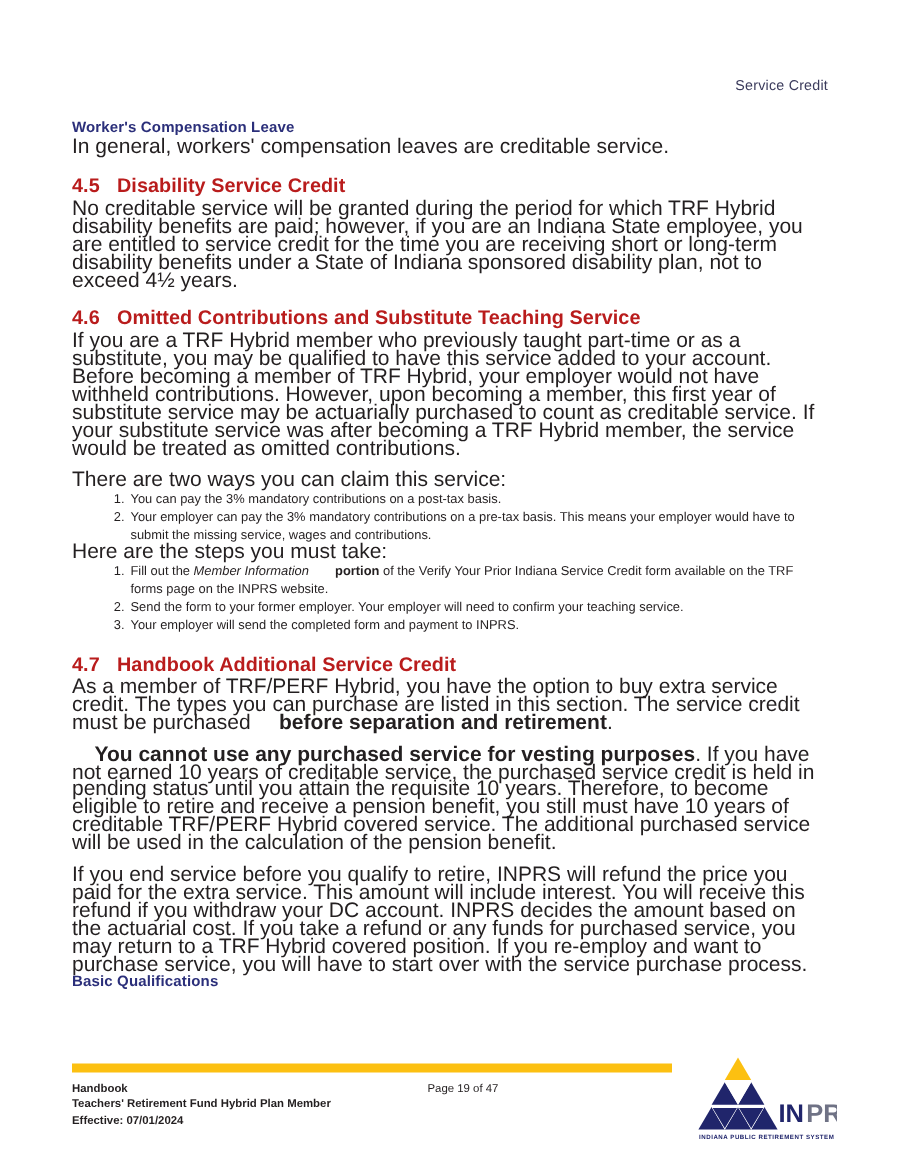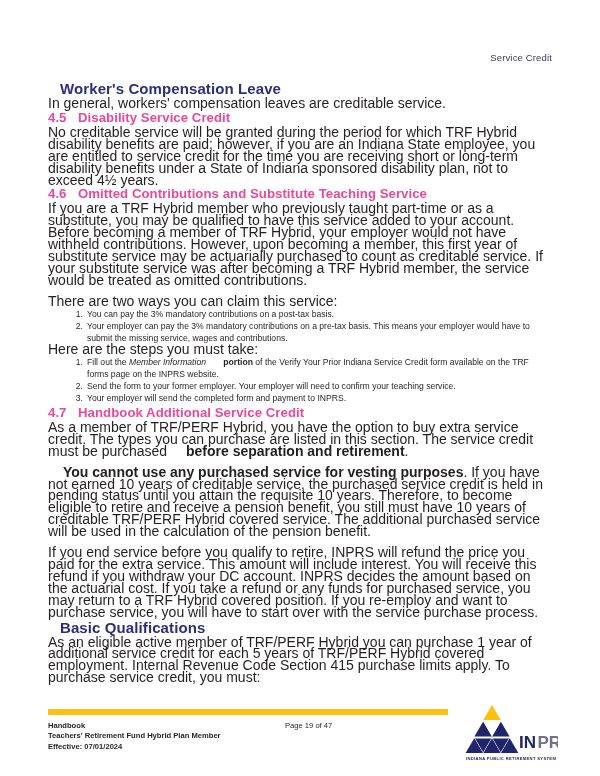--- a/index.html
+++ b/index.html
@@ -35,32 +35,32 @@
 
   
   .content {
     position: absolute;
     top: 80px;
     left: 48px;
     width: 504px;
   }
 
   h3.sub-heading {
-    font-size: 15px;
+    font-size: 10px;
     font-weight: bold;
     color: #2b2f7a;
-    margin: 0 0 1px 12px;
+    margin: 0 0 1px 0;
     letter-spacing: 0.1px;
   }
 
   h2.section-heading {
     font-size: 13.2px;
     font-weight: bold;
-    color: #ec4899;
-    margin: 0 0 2px 0;
+    color: #b91c1c;
+    margin: 12px 0 2px 0;
     letter-spacing: 0.05px;
     white-space: nowrap;
   }
   h2.section-heading .num {
     display: inline-block;
     min-width: 30px;
   }
 
   p.body-text {
     font-size: 14px;
@@ -181,21 +181,20 @@
     <h2 class="section-heading gap-before-heading">
       <span class="num">4.7</span><span>Handbook Additional Service Credit</span>
     </h2>
     <p class="body-text"><span>As a member of TRF/PERF Hybrid, you have the option to buy extra service credit. The types you can purchase are listed in this section. The service credit must be purchased </span><b>before separation and retirement</b><span>.</span></p>
 
     <p class="body-text"><b>You cannot use any purchased service for vesting purposes</b><span>. If you have not earned 10 years of creditable service, the purchased service credit is held in pending status until you attain the requisite 10 years. Therefore, to become eligible to retire and receive a pension benefit, you still must have 10 years of creditable TRF/PERF Hybrid covered service. The additional purchased service will be used in the calculation of the pension benefit.</span></p>
 
     <p class="body-text">If you end service before you qualify to retire, INPRS will refund the price you paid for the extra service. This amount will include interest. You will receive this refund if you withdraw your DC account. INPRS decides the amount based on the actuarial cost. If you take a refund or any funds for purchased service, you may return to a TRF Hybrid covered position. If you re-employ and want to purchase service, you will have to start over with the service purchase process.</p>
 
     <h3 class="sub-heading gap-sm">Basic Qualifications</h3>
-    <p class="body-text">As an eligible active member of TRF/PERF Hybrid you can purchase 1 year of additional service credit for each 5 years of TRF/PERF Hybrid covered employment. Internal Revenue Code Section 415 purchase limits apply. To purchase service credit, you must:</p>
 
   </div>
 
   <div class="footer-rule"></div>
 
   <div class="footer-text">
     <div>Handbook</div>
     <div>Teachers' Retirement Fund Hybrid Plan Member</div>
     <div>Effective: 07/01/2024</div>
   </div>

